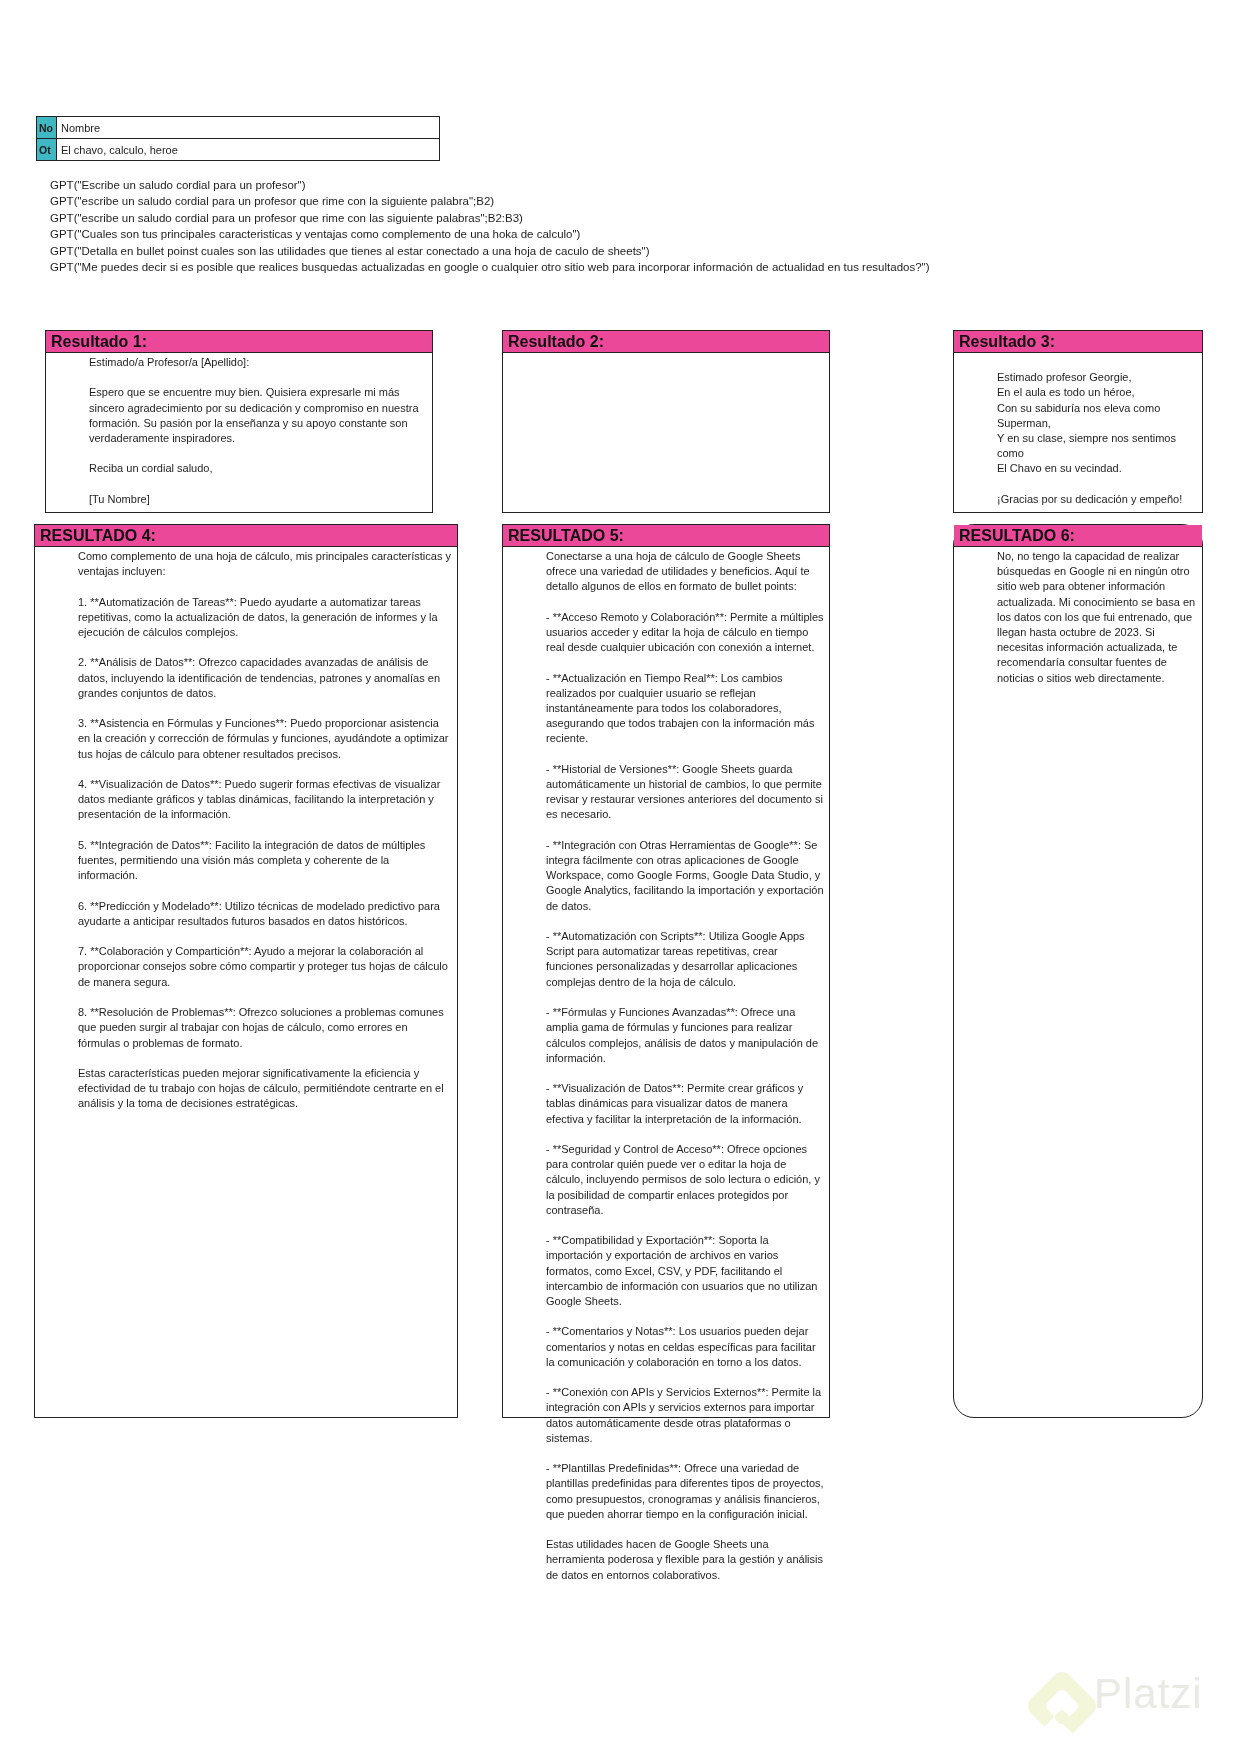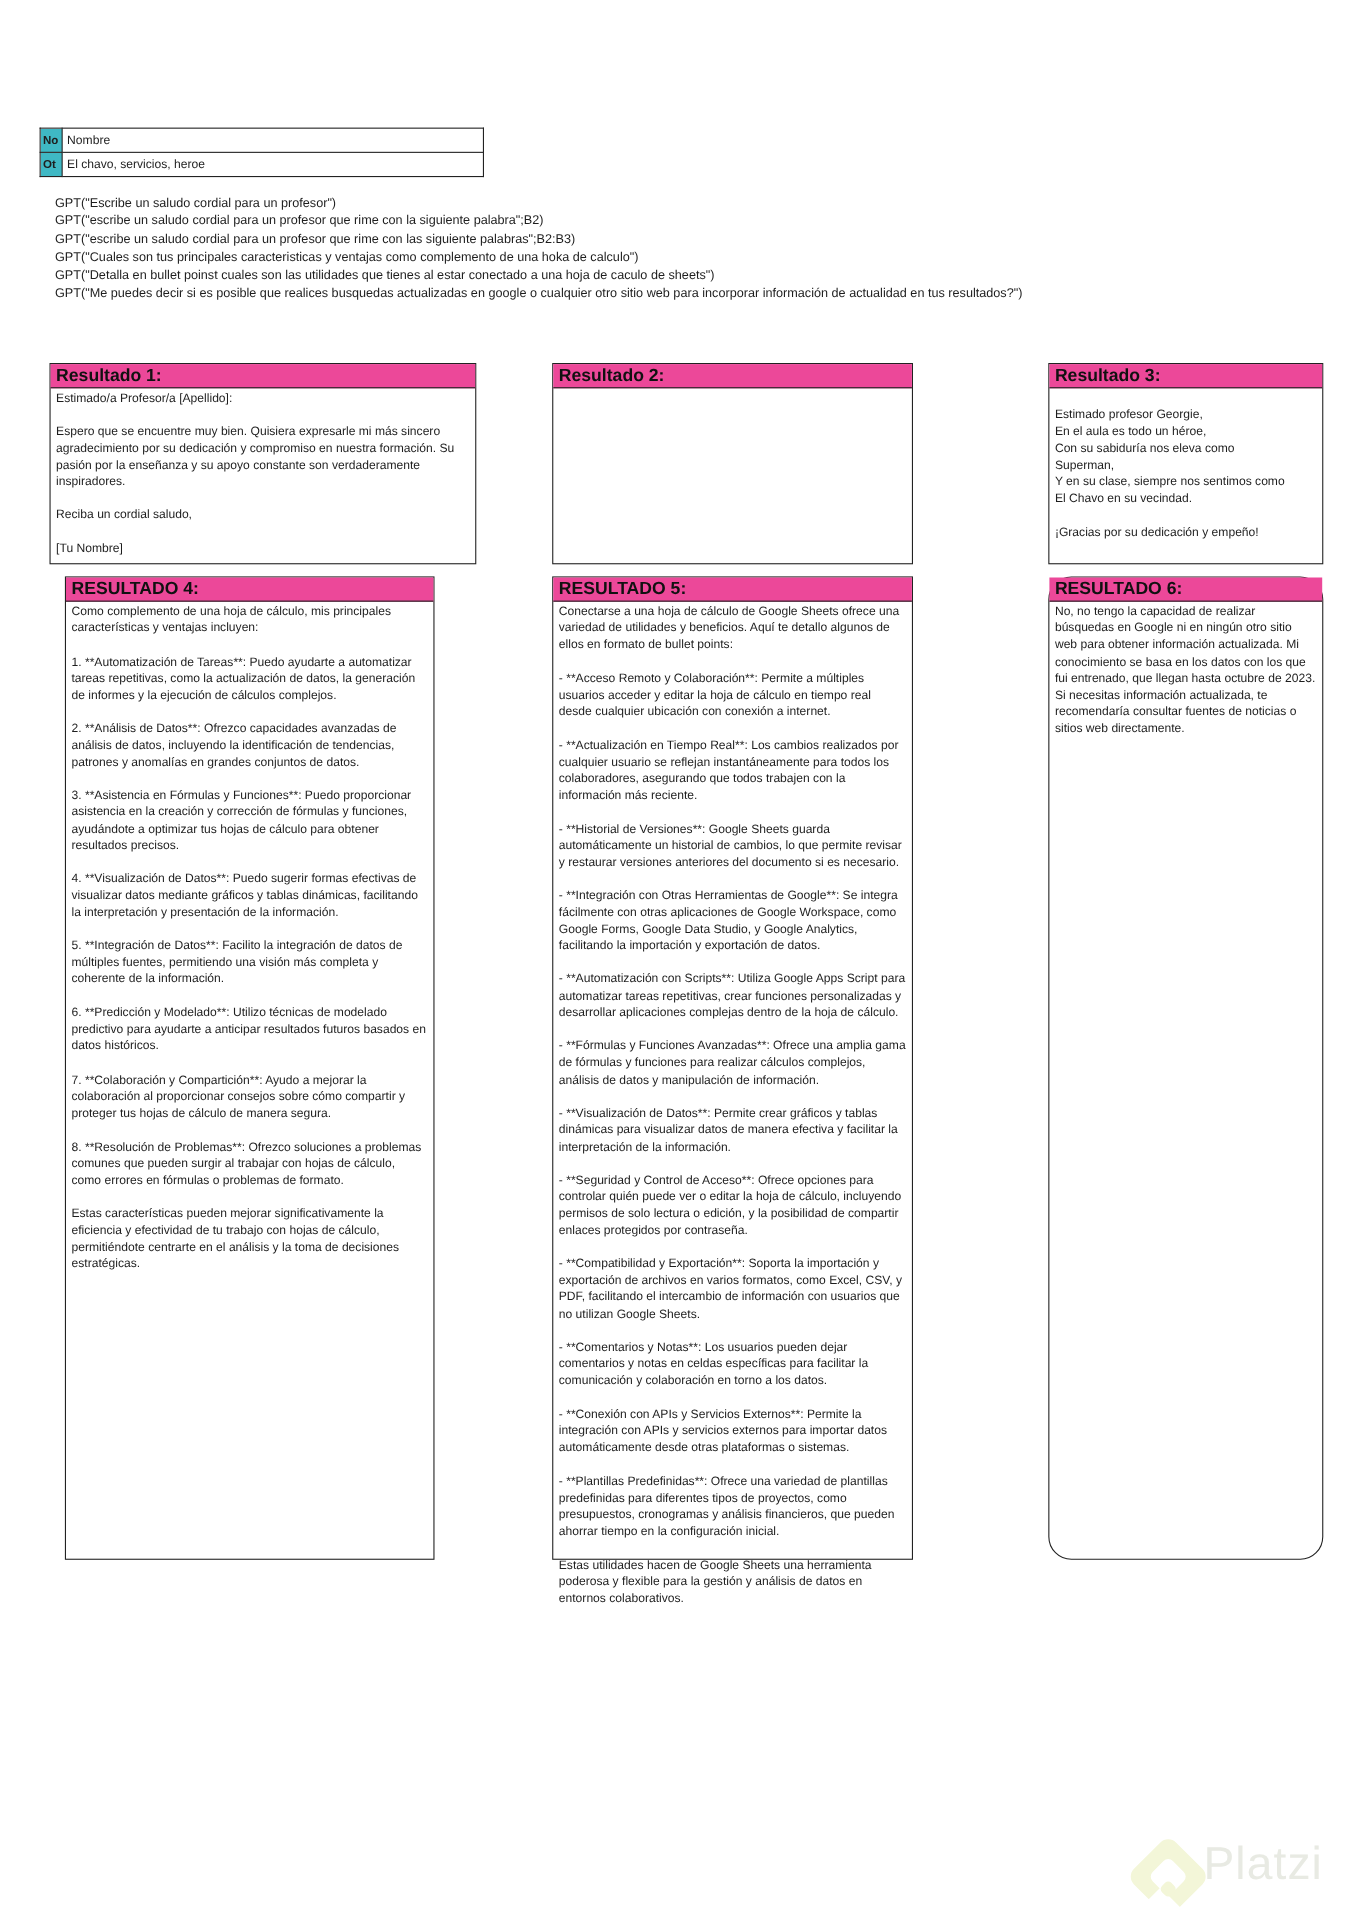--- a/index.html
+++ b/index.html
@@ -15,27 +15,27 @@
 
   
   #gpt-block{position:absolute;left:50px;top:177px;width:1092px;font-size:11.5px;line-height:16.4px;}
   .gpt-line{white-space:normal;}
 
   
   .rbox{position:absolute;border:1.5px solid #222;background:#fff;box-sizing:border-box;}
   .rbox-header{background:#ec4899;border-bottom:1.5px solid #222;font-weight:bold;font-size:16px;
                height:22px;line-height:22px;padding:0 17px 0 5px;box-sizing:border-box;color:#111;}
   .rbox-body{font-size:11px;line-height:15.2px;padding:2px 5px 2px 5px;white-space:pre-wrap;
-             box-sizing:border-box;overflow:hidden;}
+             box-sizing:border-box;overflow:hidden;margin-left:38px;}
   .pad-top-lg{padding-top:48px;}
 
   #box1{left:45px;top:330px;width:388px;height:183px;}
   #box2{left:502px;top:330px;width:328px;height:183px;}
   #box3{left:953px;top:330px;width:250px;height:183px;}
-  #box4{left:59px;top:524px;width:336px;height:894px;}
+  #box4{left:34px;top:524px;width:424px;height:894px;}
   #box5{left:502px;top:524px;width:328px;height:894px;}
   #box6{left:953px;top:524px;width:250px;height:894px;border-radius:21px;}
 
   
   #watermark{position:absolute;left:1008px;top:1656px;width:230px;height:99px;}
   #wm-icon{position:absolute;left:14px;top:8px;width:80px;height:85px;}
   #wm-text{position:absolute;left:86px;top:14px;font-size:42px;font-weight:500;color:#e8eae3;
            letter-spacing:1px;}
 </style>
 </head>
@@ -44,21 +44,21 @@
 <div id="page">
 
   <table id="info-table">
     <tbody>
       <tr>
         <td class="lbl">No</td>
         <td class="val">Nombre</td>
       </tr>
       <tr>
         <td class="lbl">Ot</td>
-        <td class="val">El chavo, servicios, heroe</td>
+        <td class="val">El chavo, calculo, heroe</td>
       </tr>
     </tbody>
   </table>
 
   <div id="gpt-block">
     <div class="gpt-line">GPT("Escribe un saludo cordial para un profesor")</div>
     <div class="gpt-line">GPT("escribe un saludo cordial para un profesor que rime con la siguiente palabra";B2)</div>
     <div class="gpt-line">GPT("escribe un saludo cordial para un profesor que rime con las siguiente palabras";B2:B3)</div>
     <div class="gpt-line">GPT("Cuales son tus principales caracteristicas y ventajas como complemento de una hoka de calculo")</div>
     <div class="gpt-line">GPT("Detalla en bullet poinst cuales son las utilidades que tienes al estar conectado a una hoja de caculo de sheets")</div>

